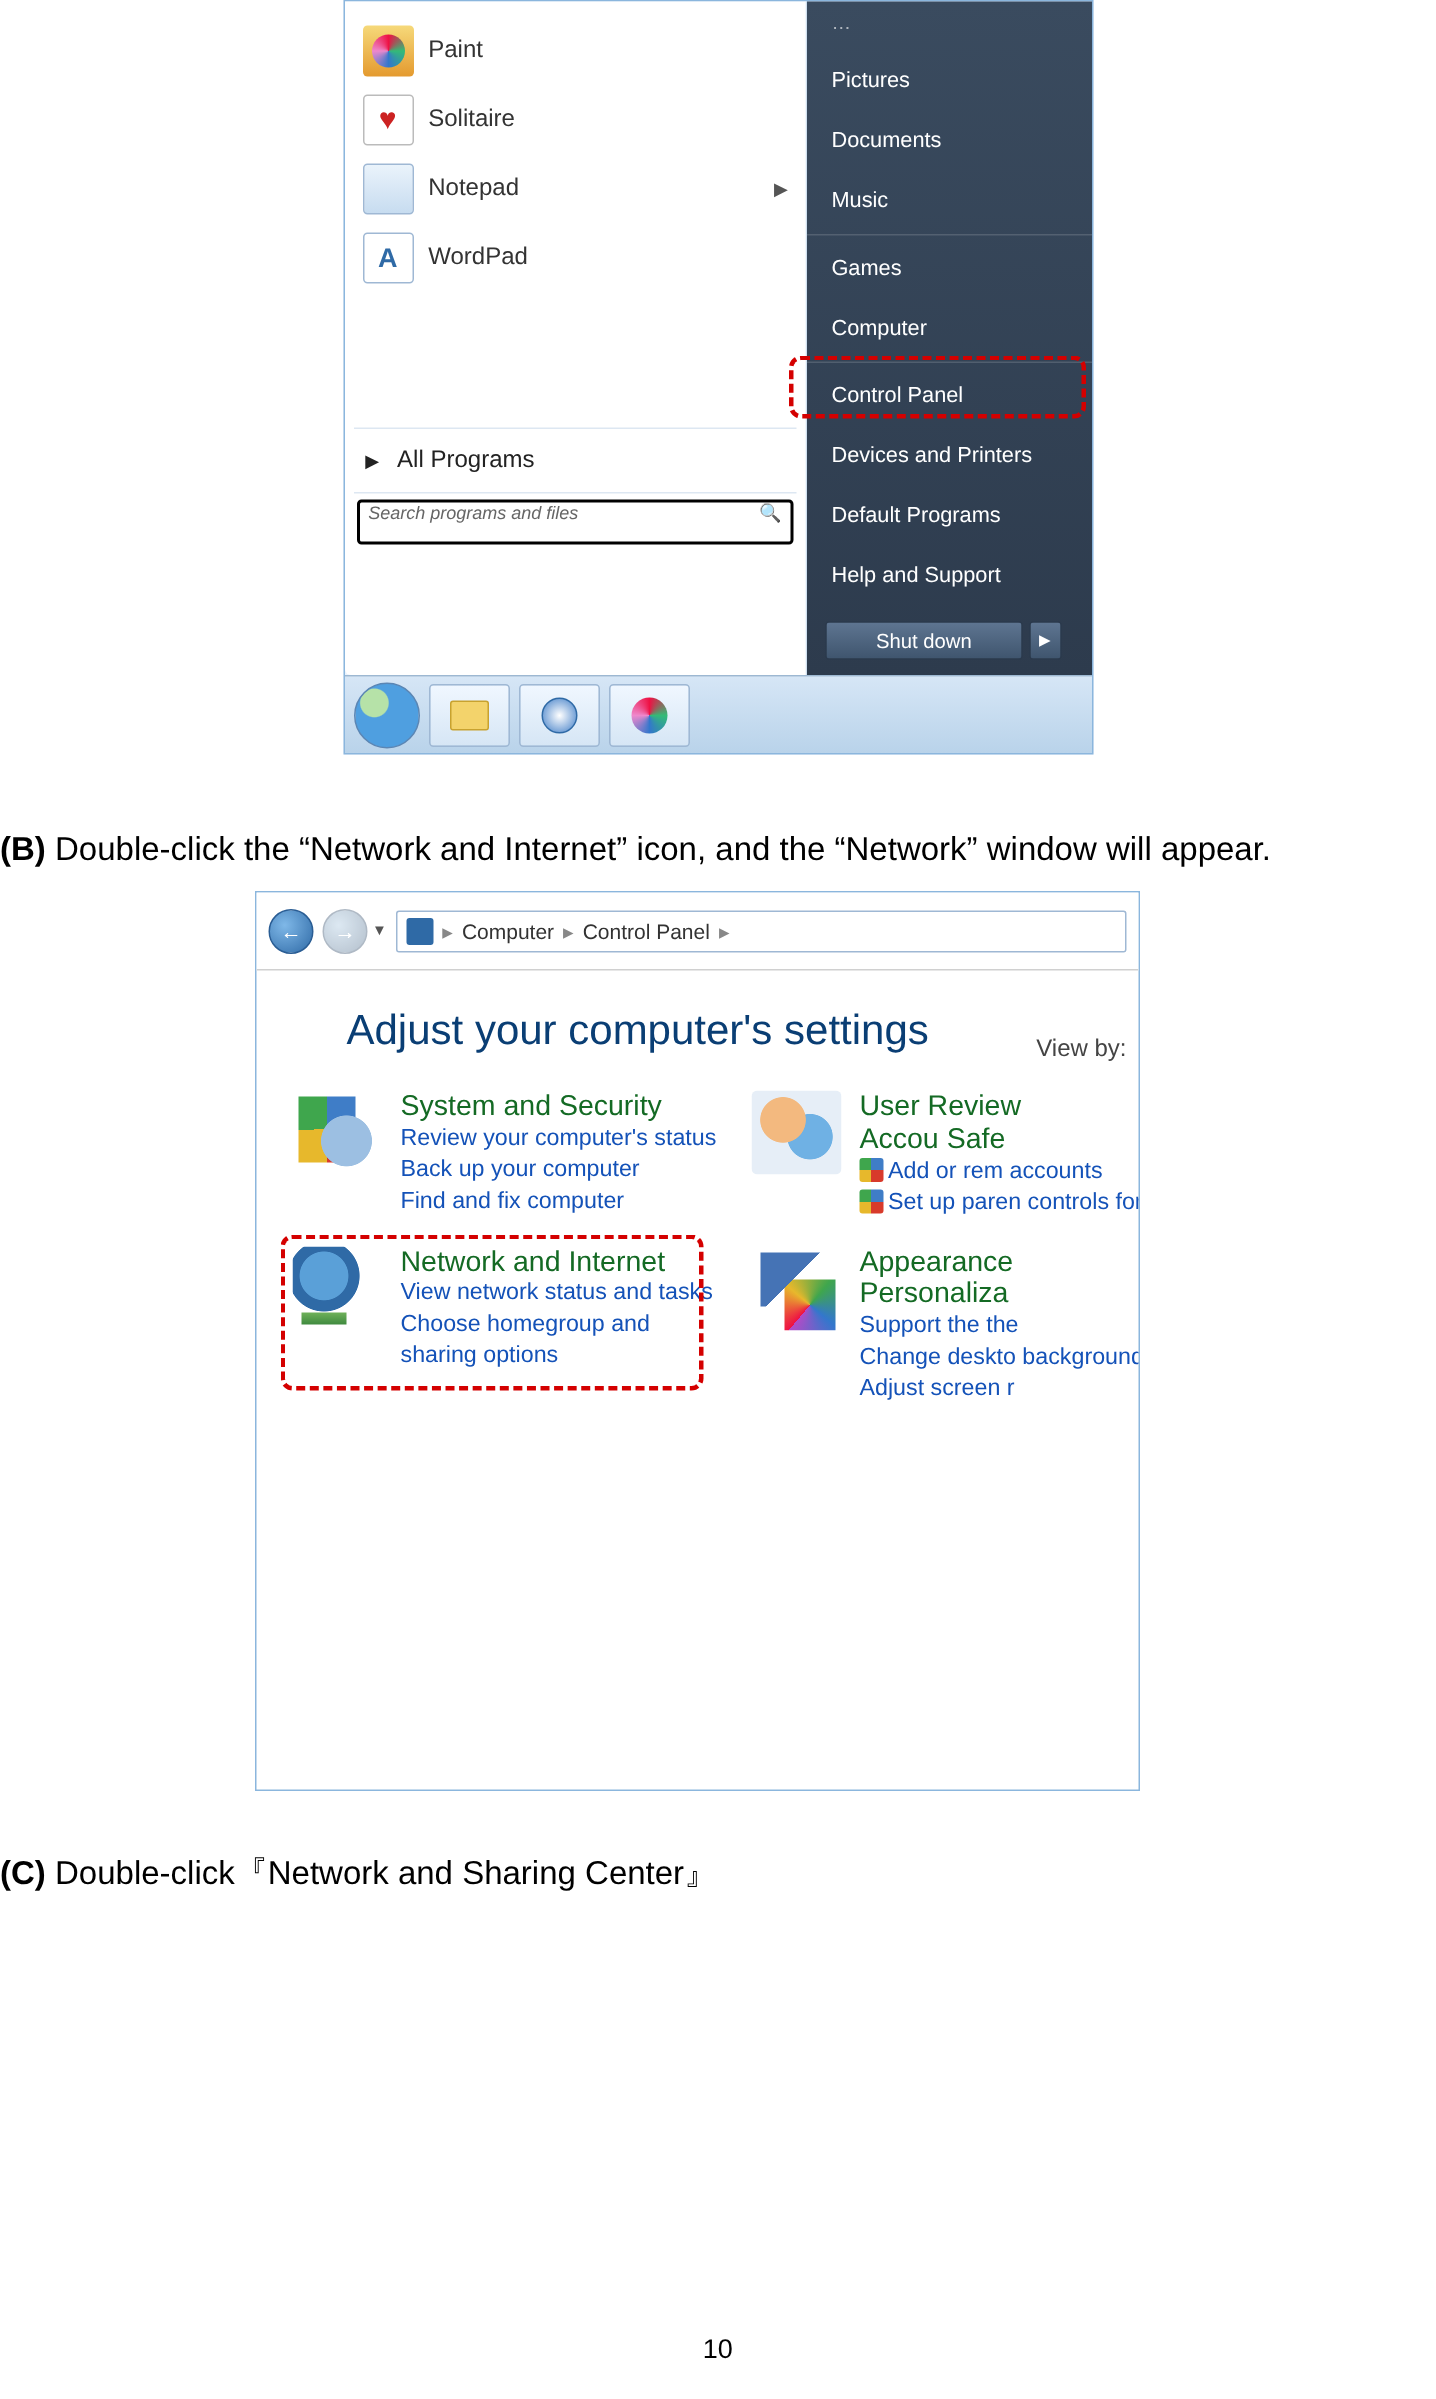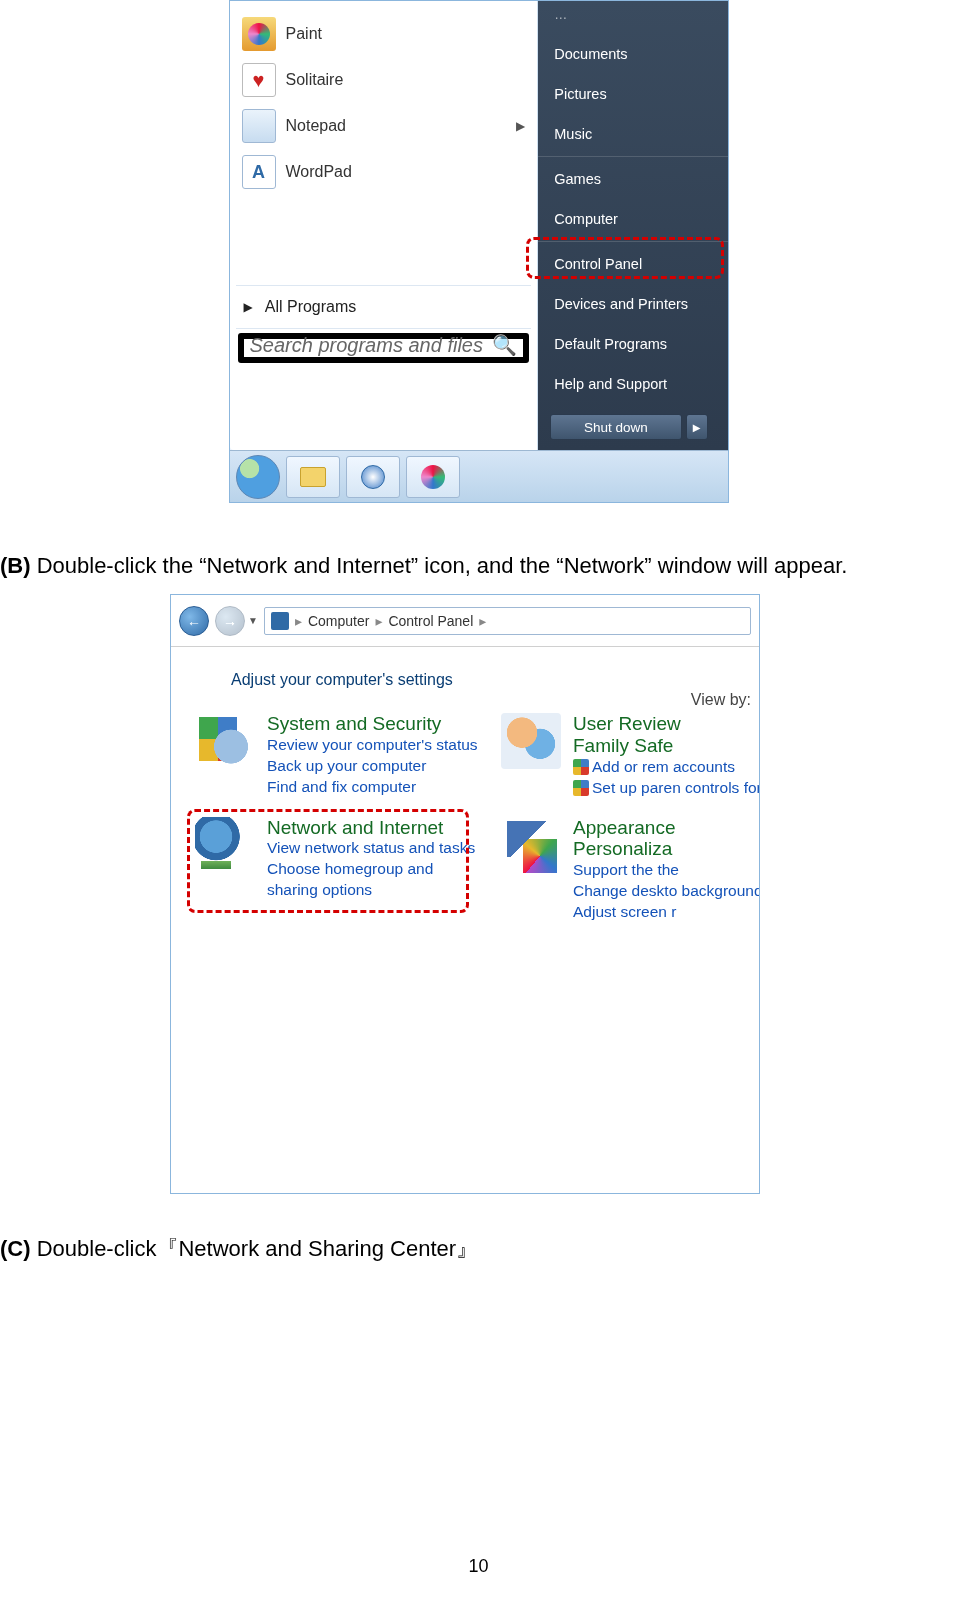--- a/index.html
+++ b/index.html
@@ -61,24 +61,24 @@
     display: flex; align-items:center; justify-content:center;
   }
   .sep1 { height: 1px; background: #dde7f2; margin: 90px 2px 4px 2px; }
   .all-programs {
     display:flex; align-items:center; gap:12px;
     padding:8px 10px; font-size:16px; color:#222;
   }
   .sep2 { height:1px; background:#dde7f2; margin:4px 2px; }
   .search-box {
     margin:4px 4px 0 4px;
-    display:flex; align-items:flex-end;
-    border:6px solid #000000; border-radius:3px;
+    display:flex; align-items:flex-start;
+    border:2px solid #000000; border-radius:3px;
     background:#fff; height:30px; padding:0 6px;
-    font-style:italic; color:#666; font-size:20px;
+    font-style:italic; color:#666; font-size:12px;
   }
   .search-box .mag { margin-left:auto; color:#2a6fb7; font-style:normal; }
 
   .right-col {
     width: 190px;
     background: linear-gradient(#3a4b5f,#2d3b4d);
     color:#fff;
     padding: 0;
   }
   .r-item {
@@ -169,21 +169,21 @@
   .nav-btn.disabled { filter:grayscale(.6) brightness(1.15); opacity:.45; }
   .crumbs {
     flex:1; height:28px; border:1px solid #9fb8d4; border-radius:2px;
     display:flex; align-items:center; padding:0 6px; gap:6px;
     font-size:14px; color:#333;
   }
   .crumbs .mini-icon {
     width:18px; height:18px; background:#2f6aa6; border-radius:2px;
   }
   .cp-head {
-    font-size:16px; color:#0a3e74;
+    font-size:28px; color:#0a3e74;
     padding: 24px 0 14px 60px;
   }
   .cp-viewby {
     position:absolute; right:0; top:96px;
     color:#444; font-size:16px; padding-right:8px;
   }
   .cp-grid {
     display:grid;
     grid-template-columns: 290px 290px;
     gap: 18px 16px;
@@ -259,22 +259,22 @@
         </div>
         <div class="sep2"></div>
         <div class="search-box">
           <span>Search programs and files</span>
           <span class="mag">🔍</span>
         </div>
       </div>
 
       <div class="right-col">
         <div class="r-item" style="padding-top:6px;opacity:.6;font-size:13px;">…</div>
+        <div class="r-item"><span>Pictures</span></div>
         <div class="r-item"><span>Documents</span></div>
-        <div class="r-item"><span>Pictures</span></div>
         <div class="r-item"><span>Music</span></div>
         <div class="r-sep"></div>
         <div class="r-item"><span>Games</span></div>
         <div class="r-item"><span>Computer</span></div>
         <div class="r-sep"></div>
         <div class="r-item" style="position:relative;"><span>Control Panel</span></div>
         <div class="r-item"><span>Devices and Printers</span></div>
         <div class="r-item"><span>Default Programs</span></div>
         <div class="r-item"><span>Help and Support</span></div>
 
@@ -339,21 +339,21 @@
           <span class="cp-link">Back up your computer</span>
           <span class="cp-link">Find and fix computer</span>
         </div>
       </div>
 
       <div class="cp-item">
         <div class="cp-icon" style="background:radial-gradient(circle at 35% 35%, #f3b97f 0 28%, transparent 29%), radial-gradient(circle at 65% 55%, #6fb1e4 0 30%, transparent 31%), #e6eef7;"></div>
         <div class="cp-text">
           <div class="cp-title">
             <span>User Review</span><br>
-            <span>Family Safe</span>
+            <span>Accou Safe</span>
           </div>
           <span class="cp-link"><span class="shield-sm"></span><span>Add or rem accounts</span></span>
           <span class="cp-link"><span class="shield-sm"></span><span>Set up paren controls for</span></span>
         </div>
       </div>
 
       <div class="cp-item" style="position:relative;">
         <div class="cp-icon" style="background:radial-gradient(circle at 35% 35%, #5aa0d8 0 30%, #2f6aa6 31% 44%, transparent 45%), linear-gradient(#6fb15a,#3f8a3f); background-size:100% 100%, 30px 8px; background-repeat:no-repeat; background-position:center, 6px 44px;"></div>
         <div class="cp-text">
           <div class="cp-title">Network and Internet</div>

